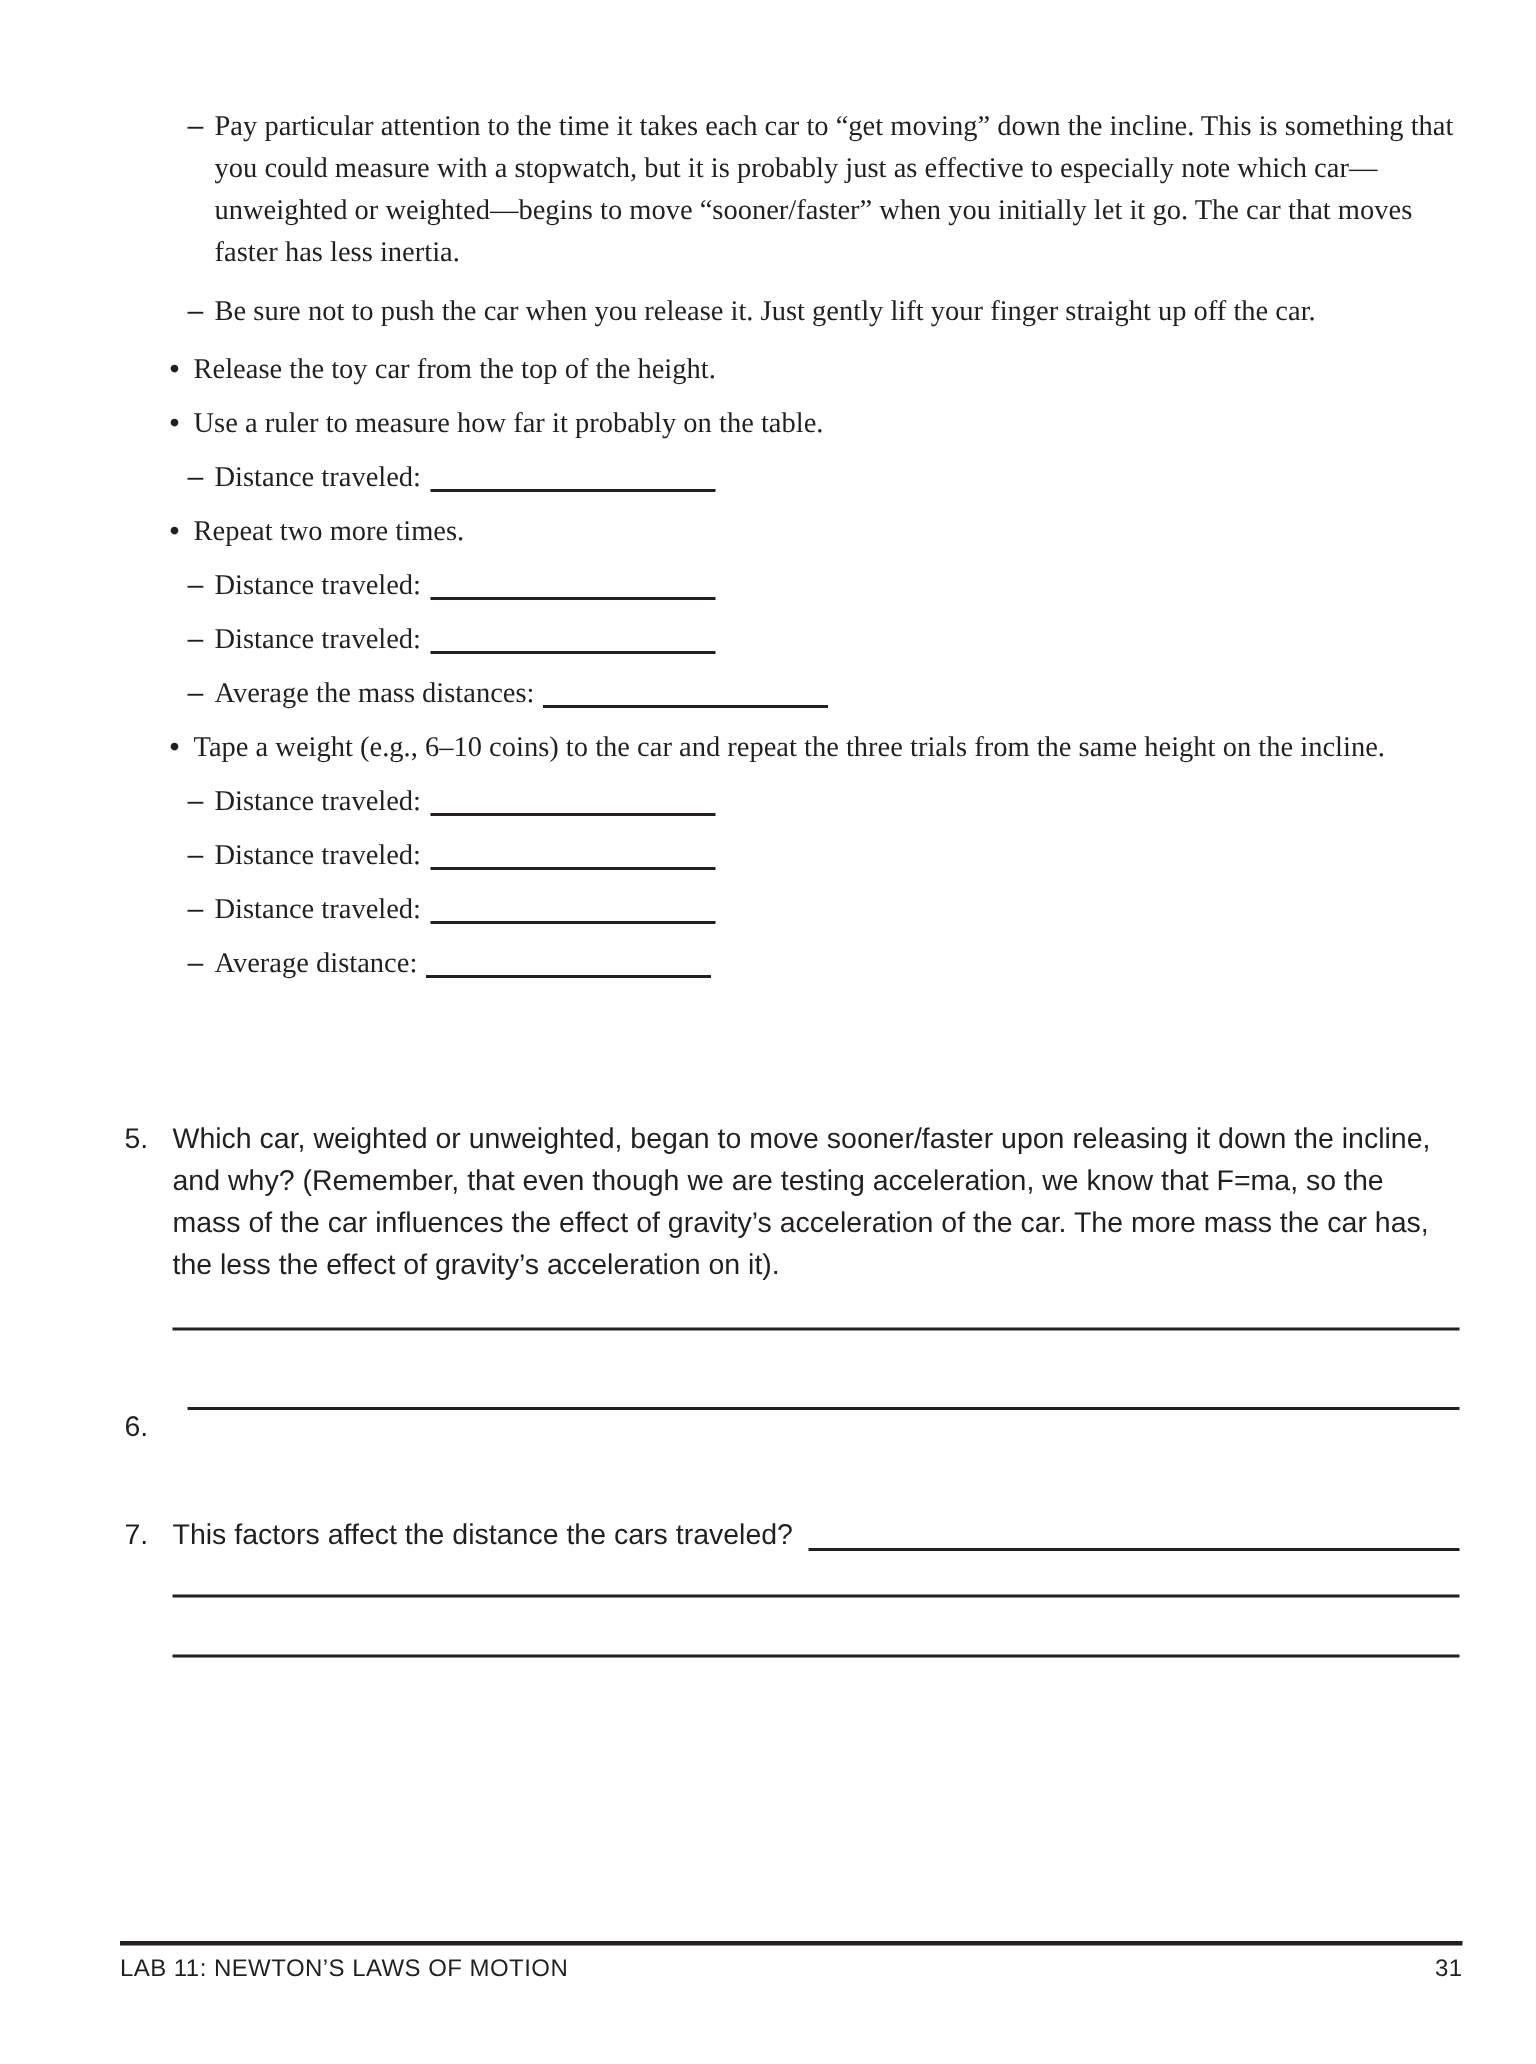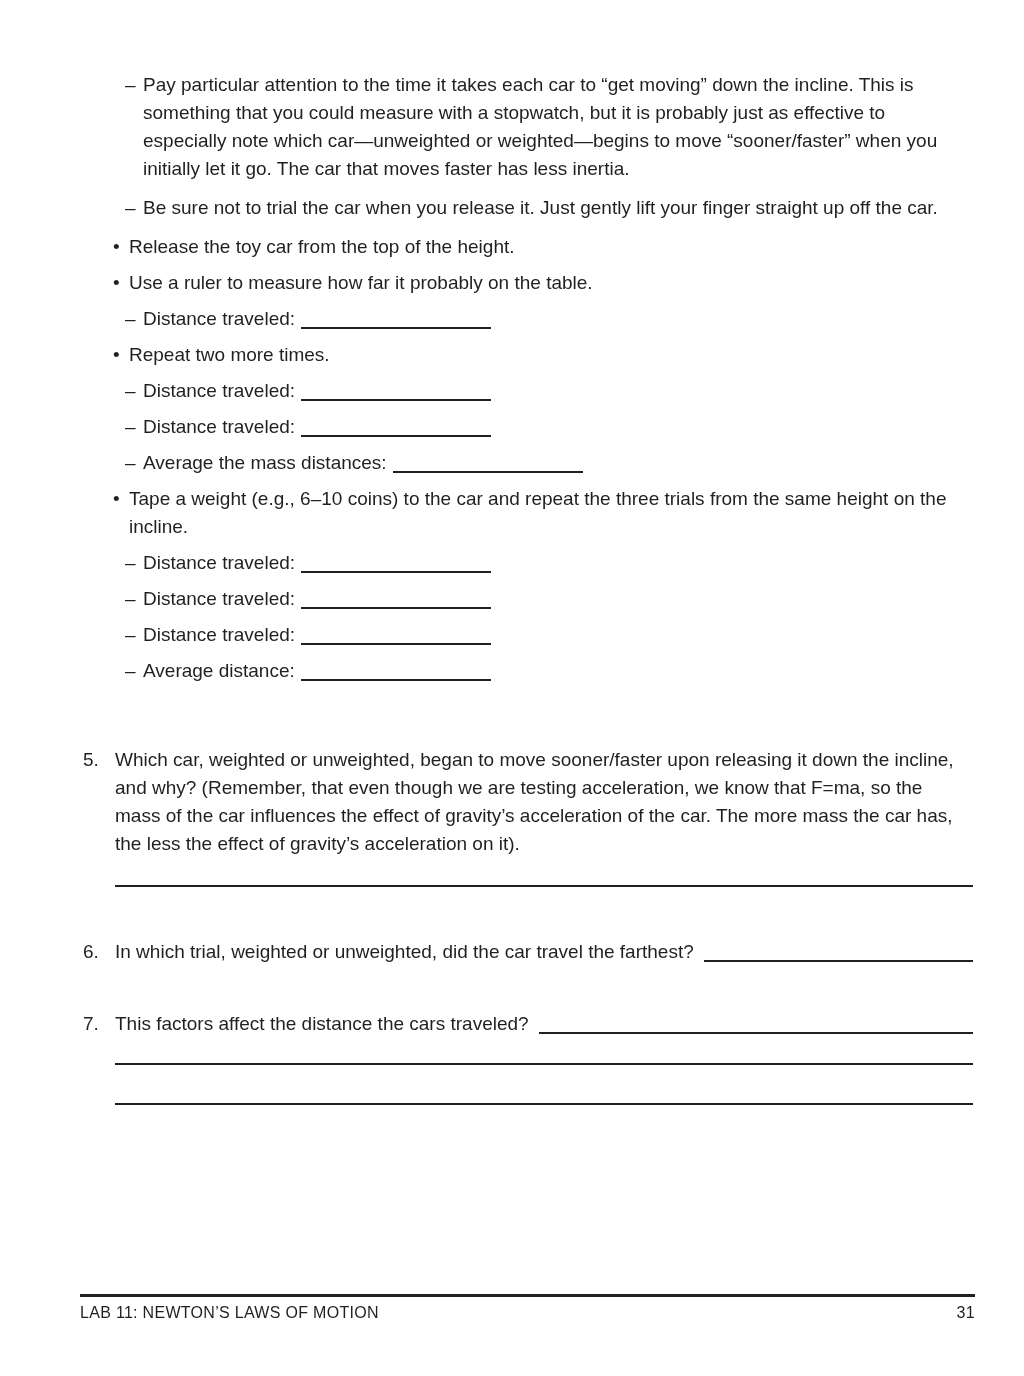--- a/index.html
+++ b/index.html
@@ -22,21 +22,21 @@
   .item {
     display: flex;
     font-size: 19px;
     line-height: 28px;
     margin-bottom: 8px;
   }
   .item.para { margin-bottom: 11px; }
   .item .marker { flex: 0 0 16px; }
   .item.dash { padding-left: 12px; }
   .item.dash .marker { flex: 0 0 18px; }
-  .item .text { flex: 1 1 auto; }
+  .item .text { flex: 1 1 auto; font-family: Liberation Serif, serif; }
   .blank {
     display: inline-block;
     width: 190px;
     height: 0;
     border-bottom: 2px solid #231f20;
     vertical-align: -4px;
     margin-left: 6px;
   }
   
   .questions {
@@ -92,21 +92,21 @@
 
   <div class="content">
 
     <div class="item dash para">
       <span class="marker">–</span>
       <span class="text">Pay particular attention to the time it takes each car to “get moving” down the incline. This is something that you could measure with a stopwatch, but it is probably just as effective to especially note which car—unweighted or weighted—begins to move “sooner/faster” when you initially let it go. The car that moves faster has less inertia.</span>
     </div>
 
     <div class="item dash para">
       <span class="marker">–</span>
-      <span class="text">Be sure not to trial the car when you release it. Just gently lift your finger straight up off the car.</span>
+      <span class="text">Be sure not to push the car when you release it. Just gently lift your finger straight up off the car.</span>
     </div>
 
     <div class="item bullet">
       <span class="marker">•</span>
       <span class="text">Release the toy car from the top of the height.</span>
     </div>
 
     <div class="item bullet">
       <span class="marker">•</span>
       <span class="text">Use a ruler to measure how far it probably on the table.</span>
@@ -171,21 +171,20 @@
       <div class="qbody">
         <span>Which car, weighted or unweighted, began to move sooner/faster upon releasing it down the incline, and why? (Remember, that even though we are testing acceleration, we know that F=ma, so the mass of the car influences the effect of gravity’s acceleration of the car. The more mass the car has, the less the effect of gravity’s acceleration on it).</span>
         <div class="answer-line q5-answer"></div>
       </div>
     </div>
 
     <div class="question q6">
       <span class="qnum">6.</span>
       <div class="qbody">
         <div class="q-line">
-          <span class="qtext">In which trial, weighted or unweighted, did the car travel the farthest?</span>
           <span class="fill-blank"></span>
         </div>
       </div>
     </div>
 
     <div class="question q7">
       <span class="qnum">7.</span>
       <div class="qbody">
         <div class="q-line">
           <span class="qtext">This factors affect the distance the cars traveled?</span>

